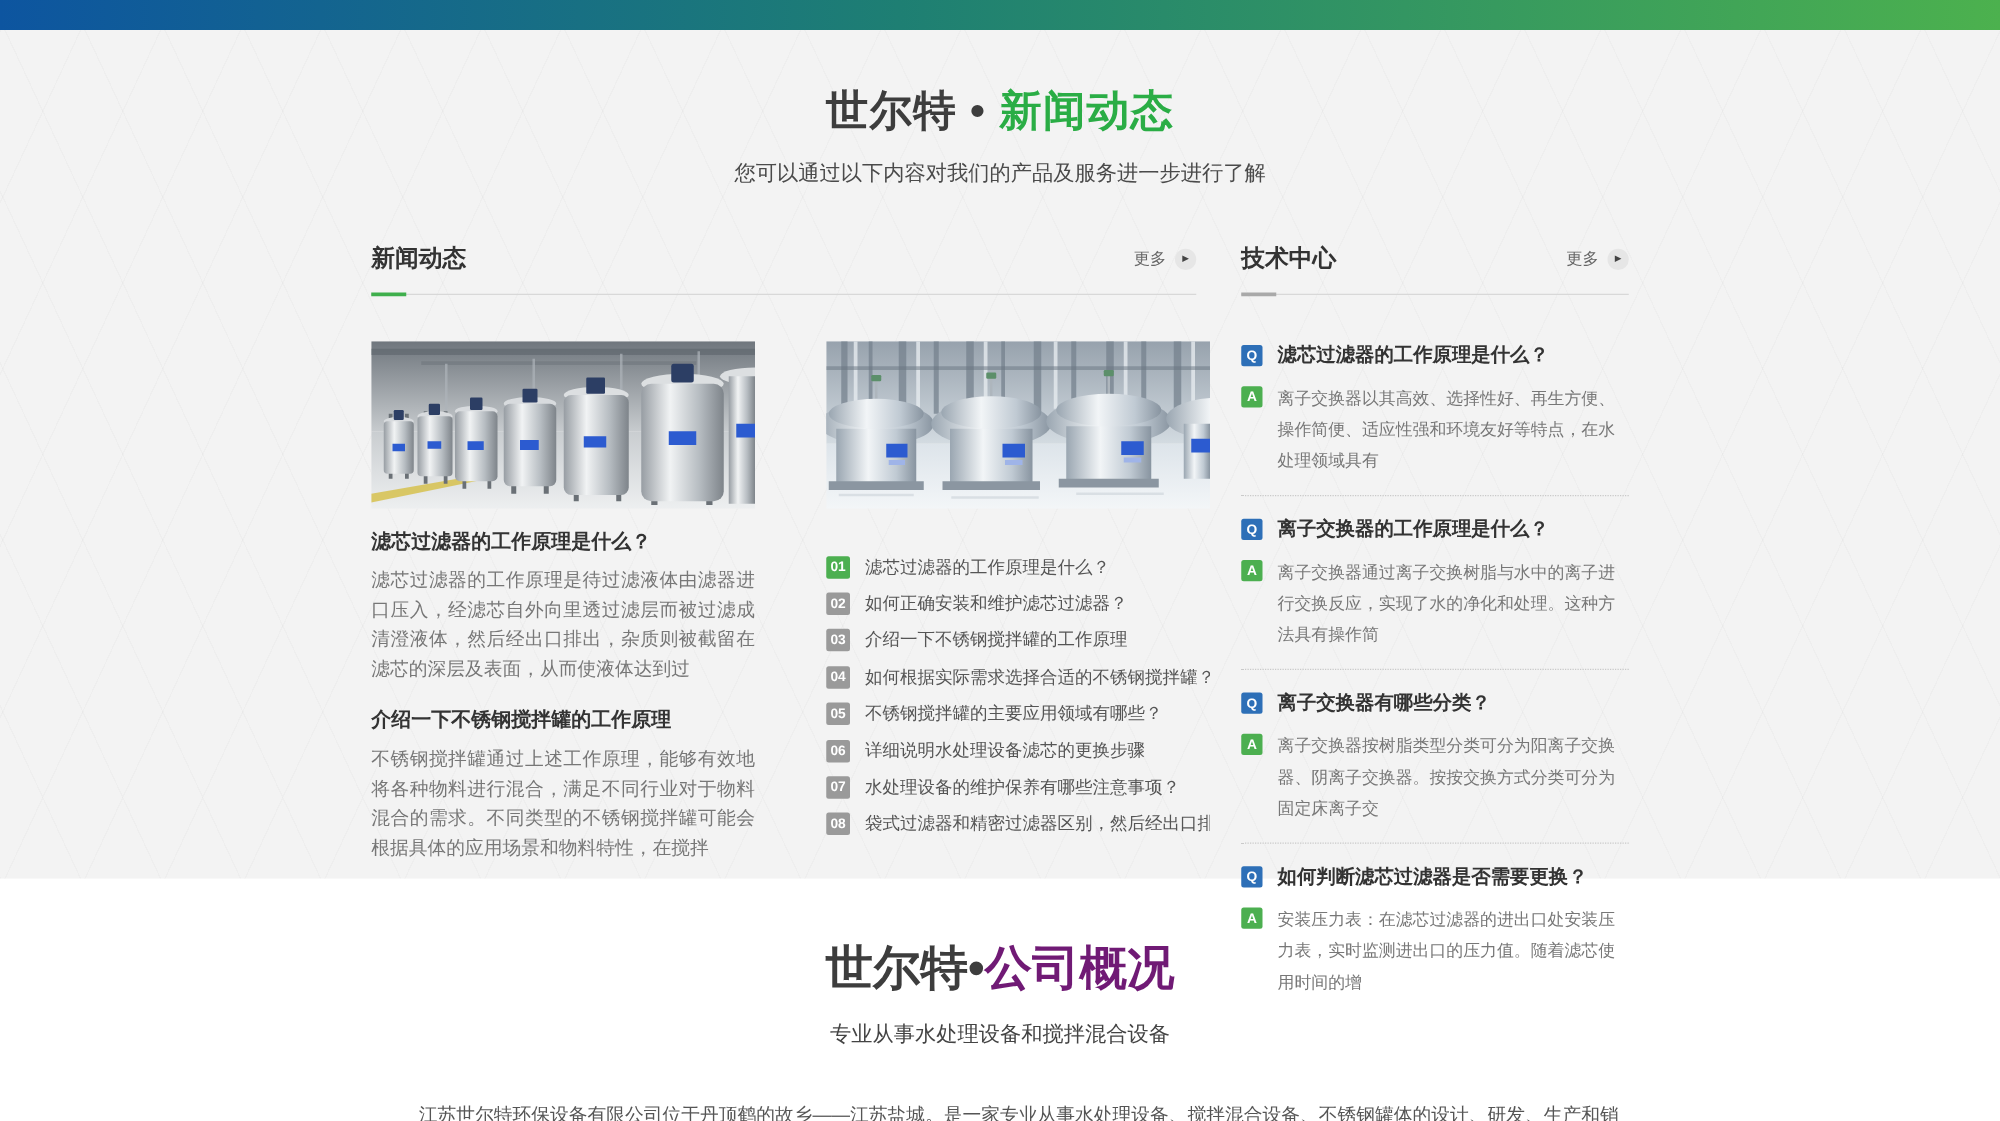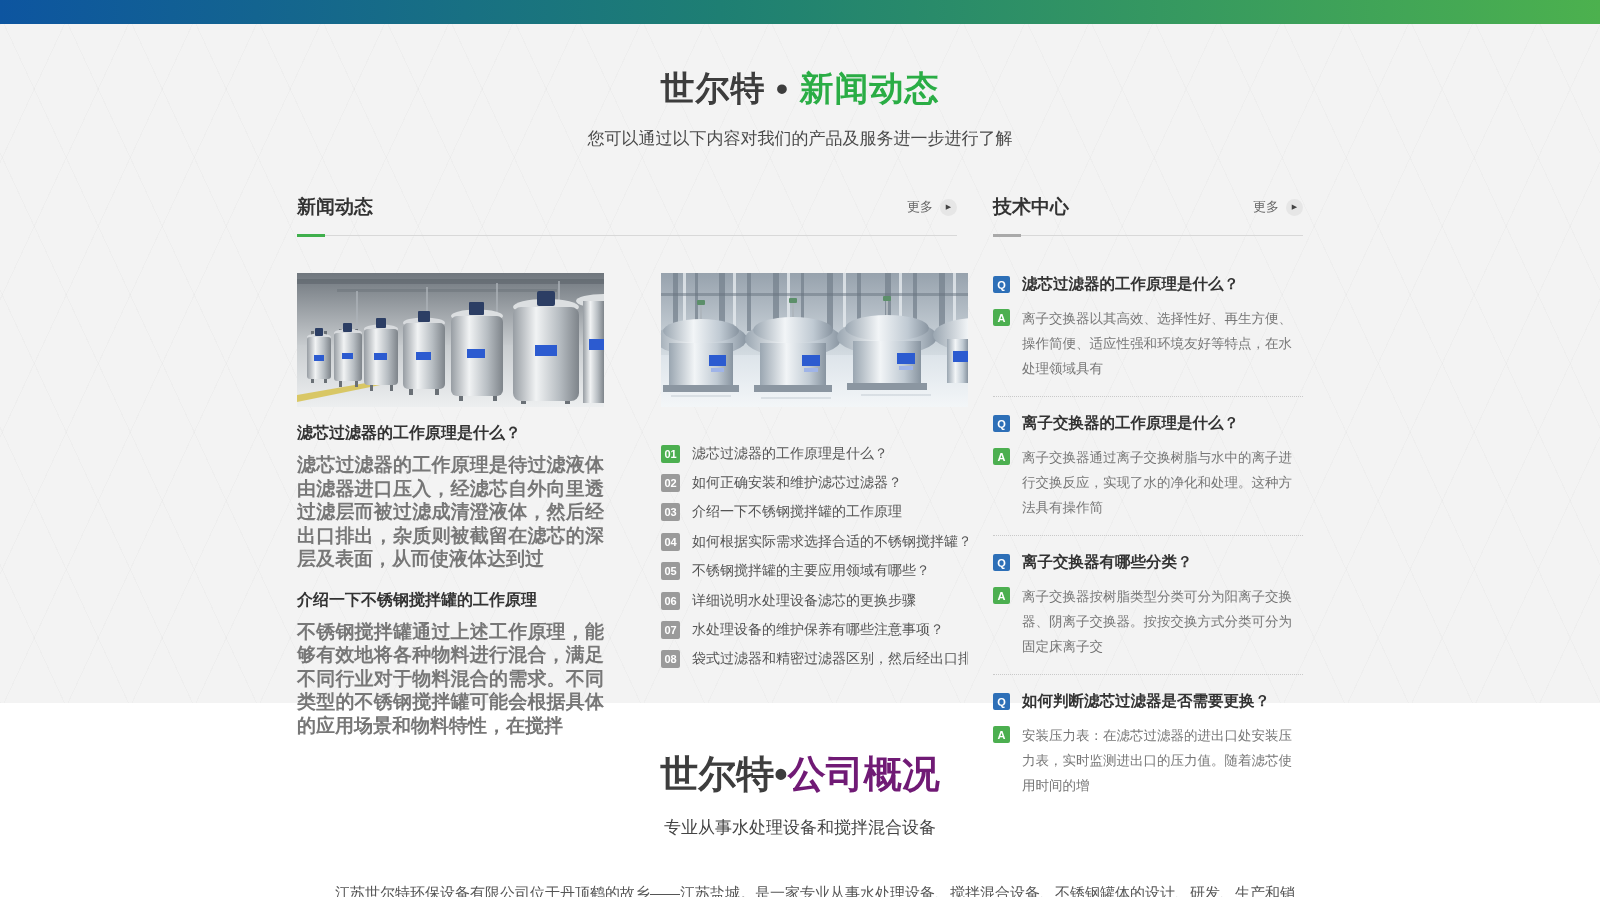--- a/index.html
+++ b/index.html
@@ -37,22 +37,22 @@
   .panel-rule .seg.gray  { background:#a9a9a9; }
 
   .panel-body { display:flex; gap:57px; margin-top:37px; }
   .col { width:307px; }
 
   .photo { width:307px; height:134px; display:block; cursor:pointer; }
   .photo svg { width:100%; height:100%; display:block; }
 
   .article { margin-top:16px; }
   .article-title { font-size:16px; font-weight:bold; color:#333; cursor:pointer; }
-  .article-excerpt { margin-top:9px; font-size:19px; line-height:23.5px; color:#777;
-    text-align:justify;font-weight:bold; }
+  .article-excerpt { margin-top:9px; font-size:15px; line-height:23.5px; color:#777;
+    text-align:justify; }
 
   .num-list { margin-top:32px; }
   .num-item { display:flex; align-items:center; height:29.4px; cursor:pointer; }
   .num-badge { width:19px; height:18px; border-radius:2px; background:#9a9a9a; color:#fff;
     font-size:11px; font-weight:bold; display:flex; align-items:center; justify-content:center;
     flex:0 0 auto; }
   .num-badge.active { background:#4caf50; }
   .num-text { margin-left:12px; font-size:14px; color:#555; white-space:nowrap; overflow:hidden; }
 
   .qa-list { margin-top:38px; }

